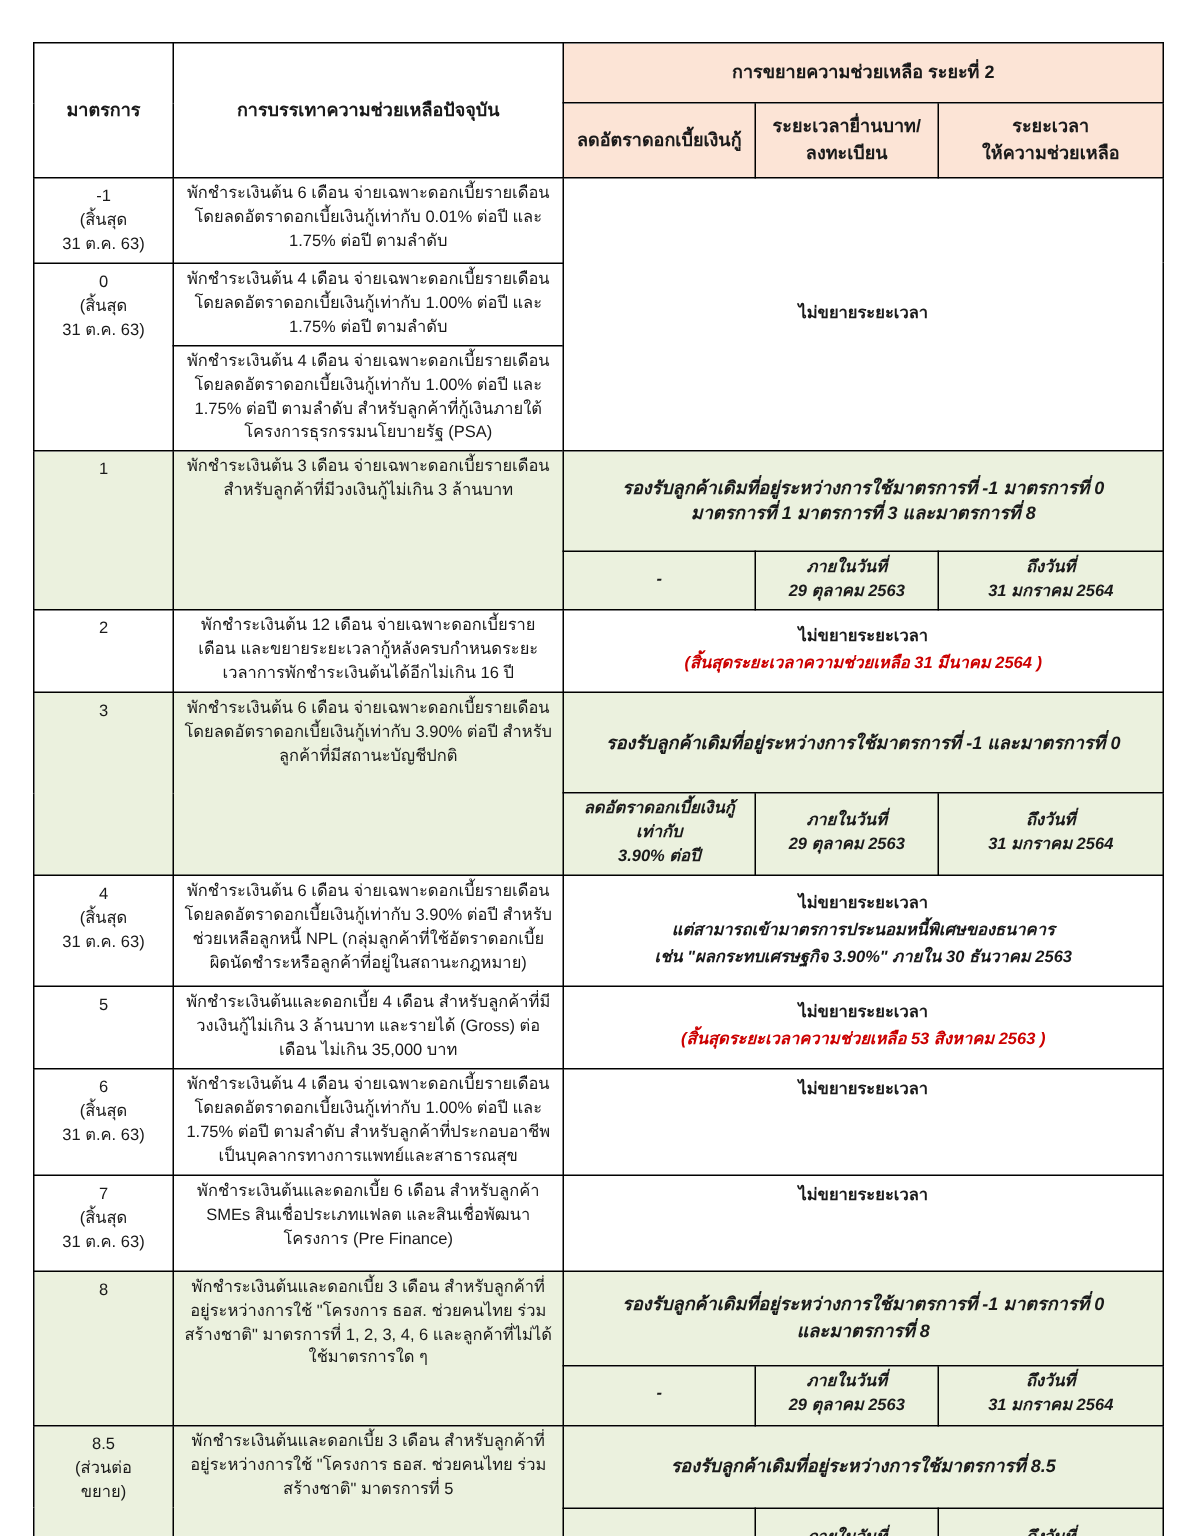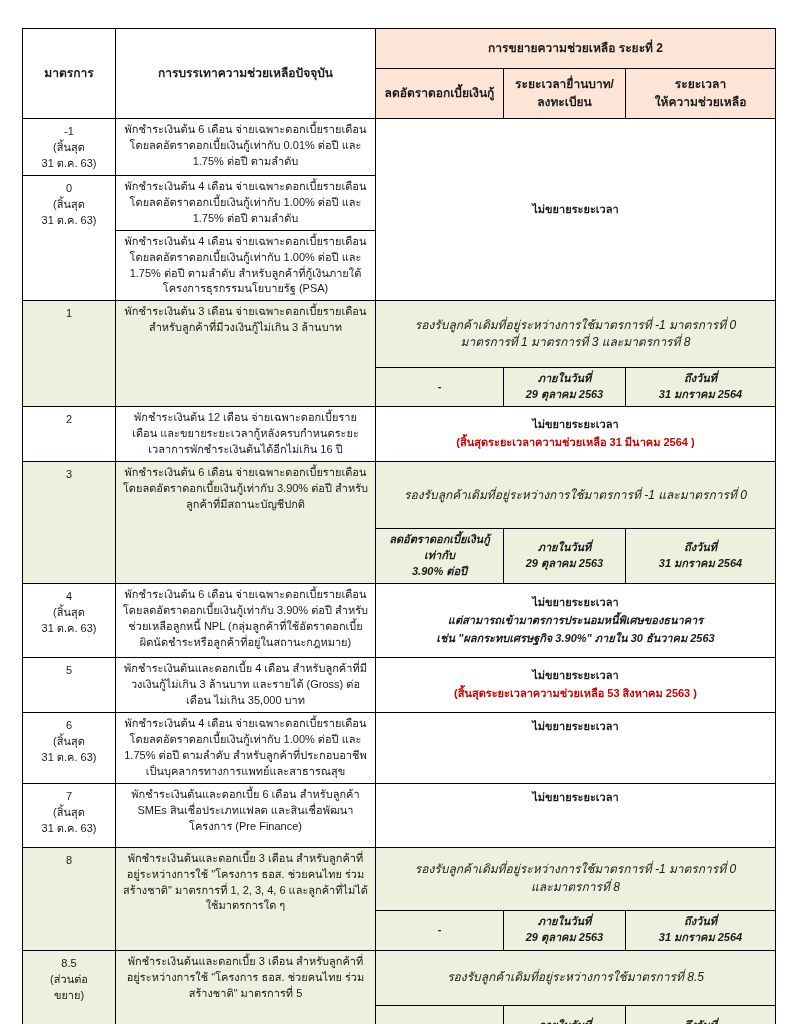--- a/index.html
+++ b/index.html
@@ -27,24 +27,24 @@
     overflow:hidden;
   }
   th{font-weight:bold;text-align:center;vertical-align:middle;font-size:12px;}
   .peach{background:var(--header-bg);margin-top:44px;}
   .green{background:var(--green-bg);}
   .pre{white-space:pre-line;}
   .no-cell{text-align:center;vertical-align:top;padding-top:5px;white-space:pre-line;font-size:11px;}
   .desc-cell{vertical-align:top;}
   .center-cell{text-align:center;vertical-align:middle;}
   .bold{font-weight:bold;}
-  .span-head{font-weight:normal;font-style:italic;font-size:12px;text-align:center;vertical-align:middle;}
+  .span-head{font-weight:bold;font-style:italic;font-size:12px;text-align:center;vertical-align:middle;}
   .date-cell{font-weight:bold;font-style:italic;text-align:center;vertical-align:middle;white-space:pre-line;}
   .note-line{display:block;font-weight:bold;}
-  .note-red{display:block;font-weight:bold;color:var(--red-text);margin-top:2px;}
+  .note-red{display:block;font-weight:bold;font-style:italic;color:var(--red-text);margin-top:2px;}
   .note-it{display:block;font-weight:bold;font-style:italic;margin-top:2px;}
 </style>
 </head>
 <body>
 
 <table class="measures">
   <colgroup>
     <col style="width:93px">
       <col style="width:260px">
       <col style="width:128px">

